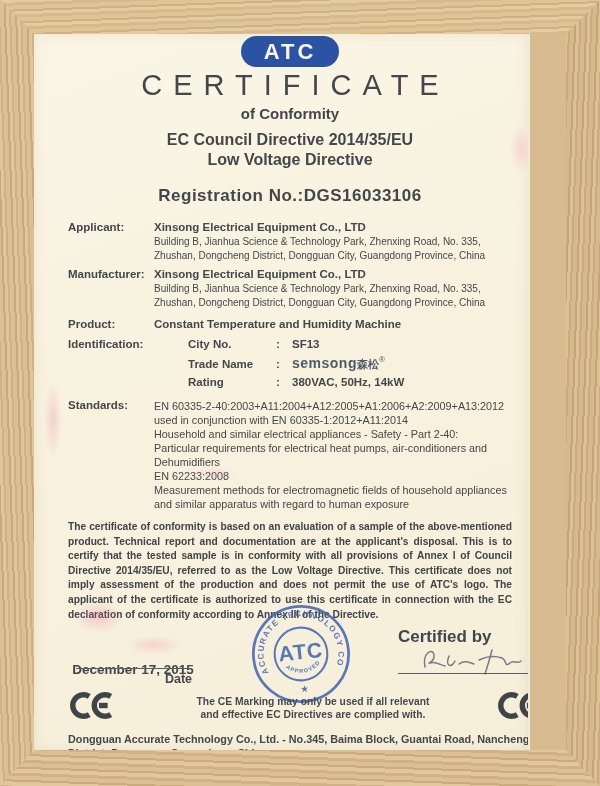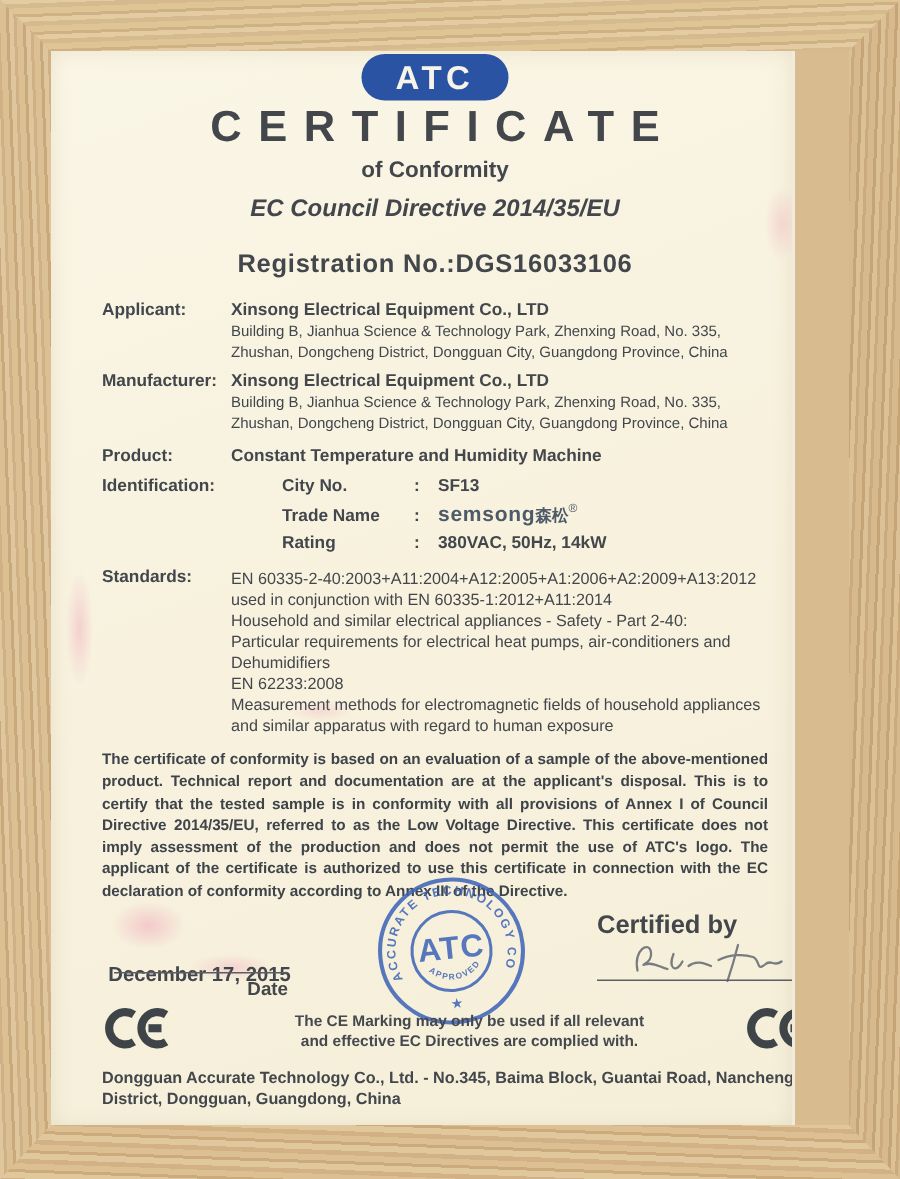--- a/index.html
+++ b/index.html
@@ -28,24 +28,24 @@
     background:linear-gradient(160deg,#faf6e6 0%,#f7f1dd 55%,#f5efda 100%);
     box-shadow:0 0 0 2px #f0ebdd, inset 0 0 14px rgba(140,110,60,.14);
     padding:0 16px 0 34px;box-sizing:border-box;overflow:hidden;
     color:#43474c;
   }
   .smudge{position:absolute;pointer-events:none;border-radius:50%;}
   
   .logo-pill{width:98px;height:31px;margin:2px auto 0;background:#2b53a3;border-radius:16px;
     display:flex;align-items:center;justify-content:center;
     color:#f7f4ea;font-weight:bold;font-size:22px;letter-spacing:3px;}
-  .title{margin-top:2px;text-align:center;font-size:29px;font-weight:bold;letter-spacing:11px;
+  .title{margin-top:2px;text-align:center;font-size:29px;font-weight:normal;letter-spacing:11px;
     padding-left:11px;color:#43474c;}
   .subtitle{margin-top:3px;text-align:center;font-size:15px;font-weight:bold;}
-  .directives{margin-top:8px;text-align:center;font-size:16px;font-weight:bold;line-height:20px;font-style:italic;}
+  .directives{margin-top:8px;text-align:center;font-size:16px;font-weight:bold;line-height:20px;}
   .registration{margin-top:16px;text-align:center;font-size:17px;font-weight:bold;letter-spacing:.5px;}
   
   .fields{margin-top:15px;}
   .frow{display:flex;margin-bottom:6px;}
   .flabel{width:82px;flex:0 0 82px;font-weight:bold;font-size:11.5px;padding-right:4px;}
   .fbody{flex:1;}
   .fname{font-weight:bold;font-size:11.5px;}
   .faddr{font-size:10px;line-height:13.5px;margin-top:2px;}
   .frow.product{margin-top:9px;}
   .frow.ident{margin-top:8px;gap:34px;}
@@ -100,20 +100,21 @@
   <div class="smudge" style="left:80px;top:598px;width:80px;height:26px;background:radial-gradient(closest-side,rgba(236,110,160,.22),transparent 70%);"></div>
   <div class="smudge" style="left:150px;top:430px;width:60px;height:20px;background:radial-gradient(closest-side,rgba(236,120,165,.18),transparent 70%);"></div>
 
   <div class="logo-pill">
     <span>ATC</span>
   </div>
   <div class="title">CERTIFICATE</div>
   <div class="subtitle">of Conformity</div>
   <div class="directives">
     <div>EC Council Directive 2014/35/EU</div>
+    <div>Low Voltage Directive</div>
   </div>
   <div class="registration">Registration No.:DGS16033106</div>
 
   <div class="fields">
 
     <div class="frow">
       <div class="flabel">Applicant:</div>
       <div class="fbody">
         <div class="fname">Xinsong Electrical Equipment Co., LTD</div>
         <div class="faddr">Building B, Jianhua Science &amp; Technology Park, Zhenxing Road, No. 335, Zhushan, Dongcheng District, Dongguan City, Guangdong Province, China</div>

